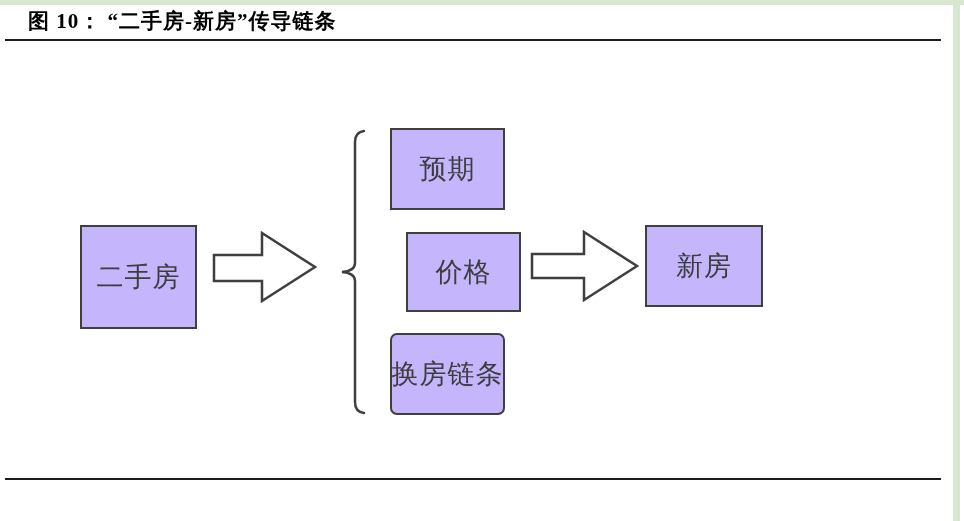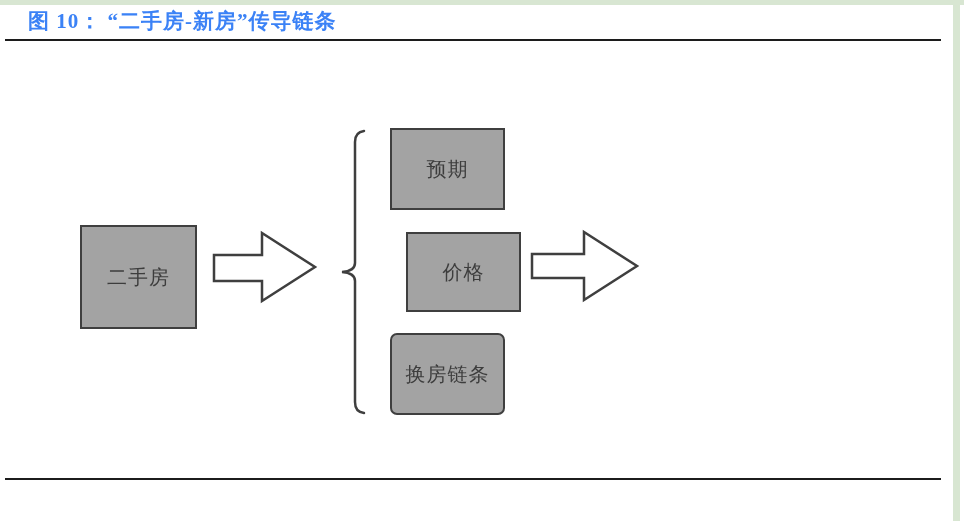--- a/index.html
+++ b/index.html
@@ -27,21 +27,21 @@
     width: 7px; height: 521px;
     background: var(--accent, #d8e6d2);
   }
   .figure-title {
     position: absolute;
     left: 28px; top: 7px;
     font-family: "Liberation Serif", serif;
     font-weight: bold;
     font-size: 21px;
     letter-spacing: 1px;
-    color: #3b82f6;
+    color: #000000;
     white-space: nowrap;
   }
   .title-rule, .source-rule {
     position: absolute;
     left: 5px;
     width: 936px;
     height: 2px;
     background: #1c1c1c;
   }
   .title-rule { top: 39px; }
@@ -52,25 +52,25 @@
     font-family: "Liberation Serif", serif;
     font-size: 19px;
     letter-spacing: 2px;
     color: #1c1c1c;
     white-space: nowrap;
   }
   .node-box {
     position: absolute;
     box-sizing: border-box;
     border: 2px solid #3f3f3f;
-    background: #a3a3a3;
+    background: #c4b5fd;
     display: flex;
     align-items: center;
     justify-content: center;
-    font-size: 20px;
+    font-size: 27px;
     color: #3d3d3d;
     letter-spacing: 1px;
     white-space: nowrap;
   }
   .box-second-hand { left: 80px;  top: 225px; width: 117px; height: 104px; }
   .box-expectation { left: 390px; top: 128px; width: 115px; height: 82px; }
   .box-price       { left: 406px; top: 232px; width: 115px; height: 80px; }
   .box-swap-chain  { left: 390px; top: 333px; width: 115px; height: 82px; border-radius: 7px; }
   .box-new-house   { left: 645px; top: 225px; width: 118px; height: 82px; }
   .shape-layer {
@@ -96,20 +96,23 @@
   </div>
   <div class="node-box box-expectation">
     <span>预期</span>
   </div>
   <div class="node-box box-price">
     <span>价格</span>
   </div>
   <div class="node-box box-swap-chain">
     <span>换房链条</span>
   </div>
+  <div class="node-box box-new-house">
+    <span>新房</span>
+  </div>
 
   <svg class="shape-layer" viewBox="0 0 964 521" xmlns="http://www.w3.org/2000/svg">
 
     <polygon points="214,255 262,255 262,233 315,267 262,301 262,281 214,281" fill="#ffffff" stroke="#3f3f3f" stroke-width="2.5" stroke-linejoin="miter"></polygon>
 
     <polygon points="532,254 584,254 584,232 637,266 584,300 584,278 532,278" fill="#ffffff" stroke="#3f3f3f" stroke-width="2.5" stroke-linejoin="miter"></polygon>
 
     <path d="M 364 131 Q 355 132 355 142 L 355 263 Q 355 271 342 272 Q 355 273 355 281 L 355 402 Q 355 412 364 413" fill="none" stroke="#3f3f3f" stroke-width="2.5" stroke-linecap="round"></path>
   </svg>
 

